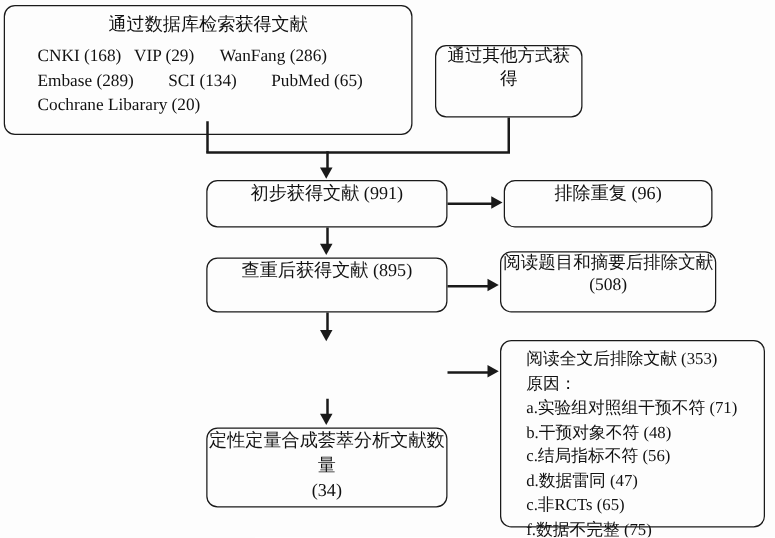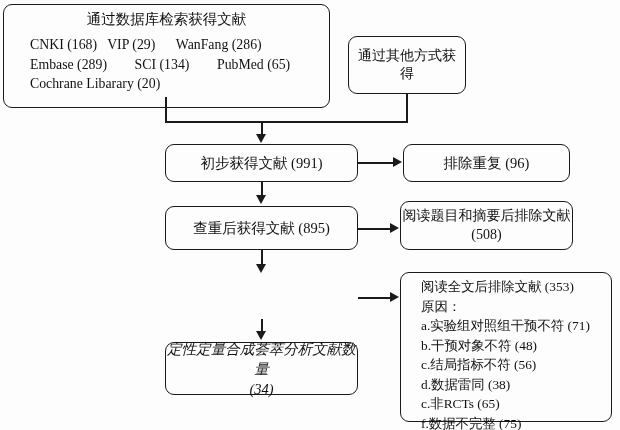--- a/index.html
+++ b/index.html
@@ -17,21 +17,20 @@
     overflow: hidden;
   }
   .box {
     position: absolute;
     box-sizing: border-box;
     border: 1.6px solid #1a1a1a;
     border-radius: 9px;
     background: #fdfdfd;
     display: flex;
     flex-direction: column;
-    justify-content: center;
   }
   .ctr {
     text-align: center;
   }
   .lft {
     text-align: left;
   }
   .t15 { font-size: 14.5px; line-height: 1.38; }
   .t14 { font-size: 14px; line-height: 1.32; }
   .pad { padding: 0 8px; }
@@ -117,26 +116,26 @@
     <div>(508)</div>
   </div>
 
 
   <div class="box lft" id="box-excl-full" style="left:400px; top:272px; width:212px; height:150px;">
     <div class="rline">阅读全文后排除文献 (353)</div>
     <div class="rline">原因：</div>
     <div class="rline">a.实验组对照组干预不符 (71)</div>
     <div class="rline">b.干预对象不符 (48)</div>
     <div class="rline">c.结局指标不符 (56)</div>
-    <div class="rline">d.数据雷同 (38)</div>
+    <div class="rline">d.数据雷同 (47)</div>
     <div class="rline">c.非RCTs (65)</div>
     <div class="rline">f.数据不完整 (75)</div>
   </div>
 
-  <div class="box ctr t15" id="box-included" style="left:165px; top:342px; width:193px; height:53px;font-style:italic;">
+  <div class="box ctr t15" id="box-included" style="left:165px; top:342px; width:193px; height:64px;">
     <div>定性定量合成荟萃分析文献数量</div>
     <div>(34)</div>
   </div>
 
   <div class="vline" style="left:165px; top:97px; height:25px;"></div>
 
   <div class="vline" style="left:406px; top:94px; height:28px;"></div>
 
   <div class="hline" style="left:165px; top:121px; width:243px;"></div>
 

